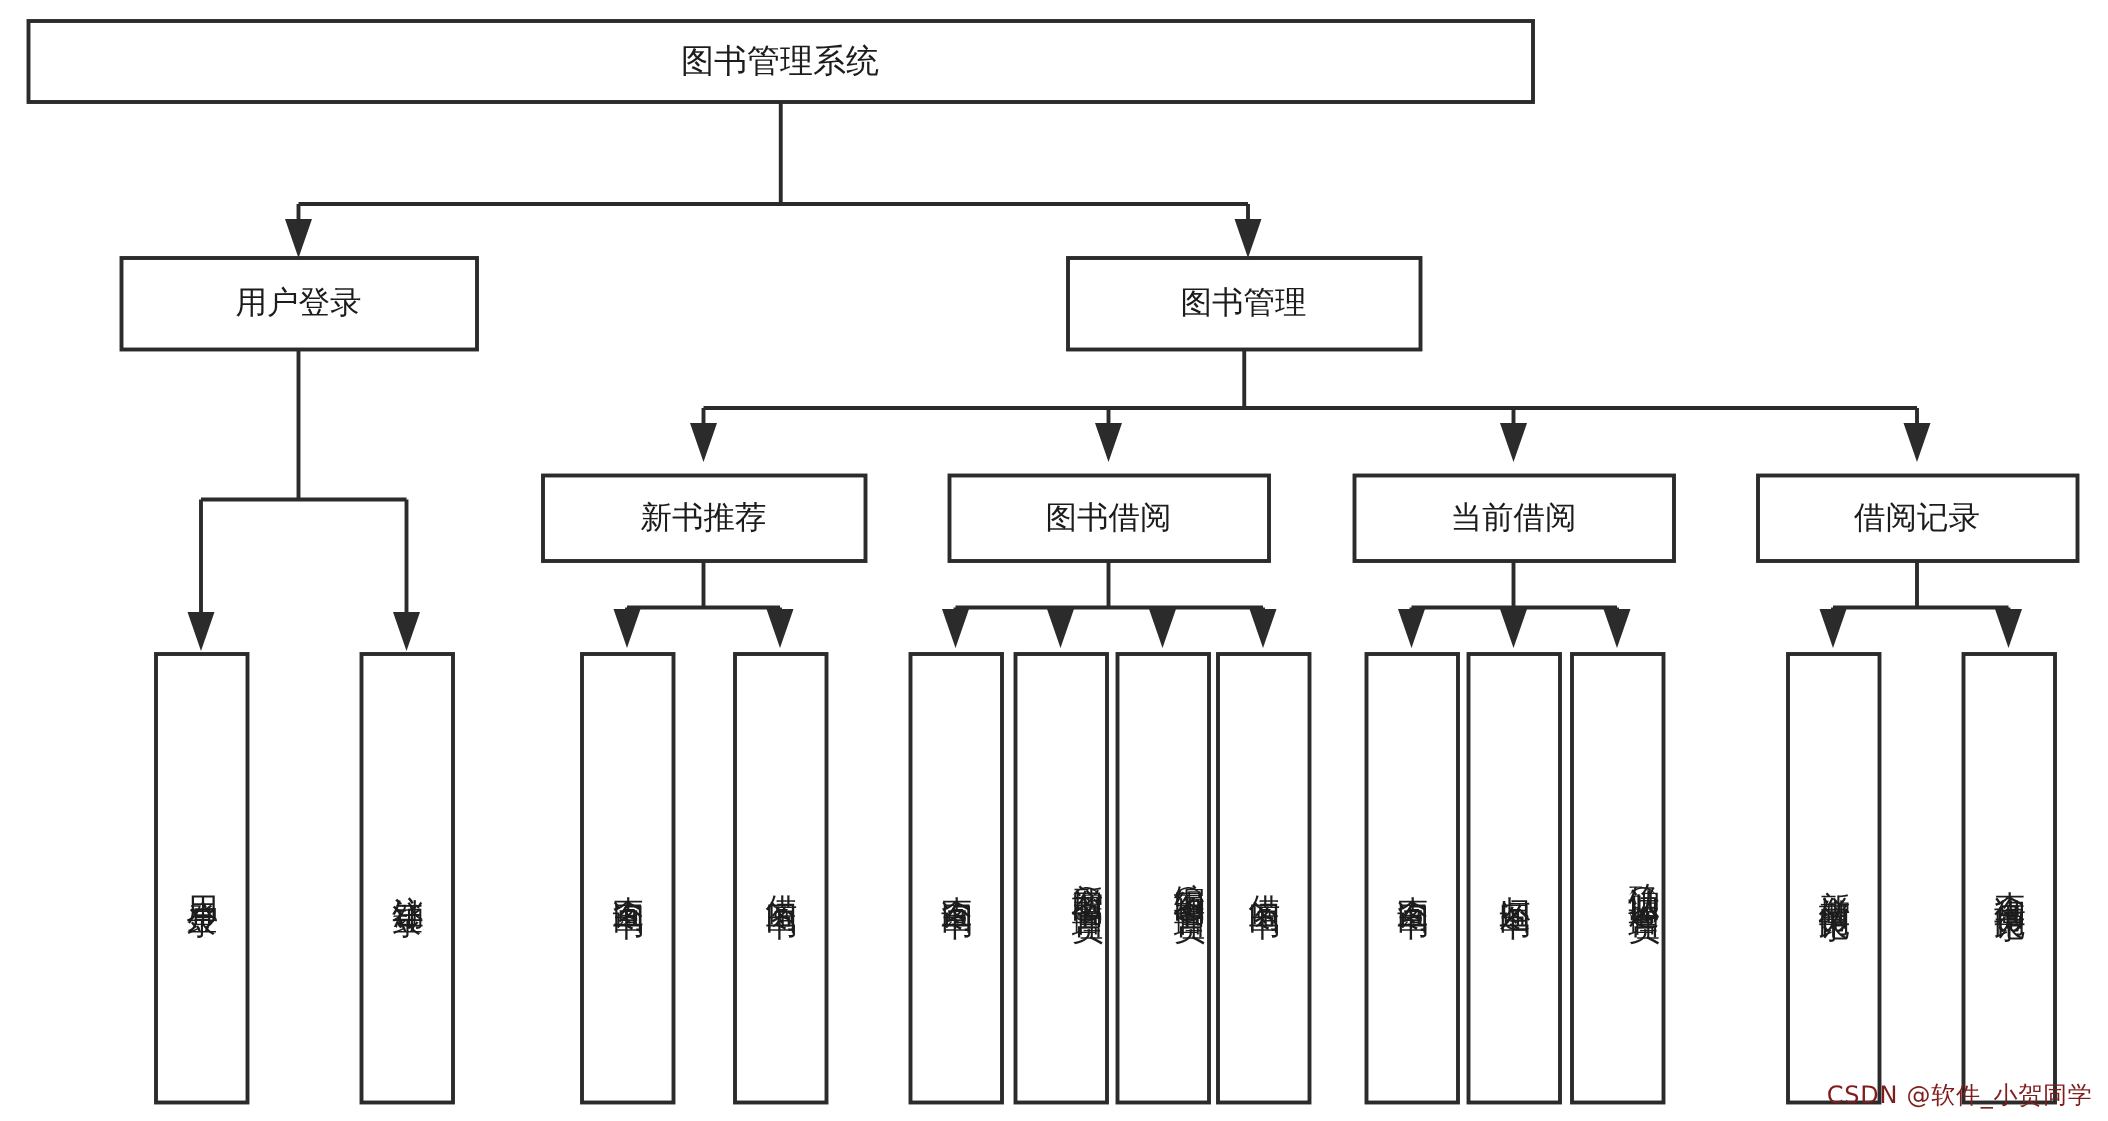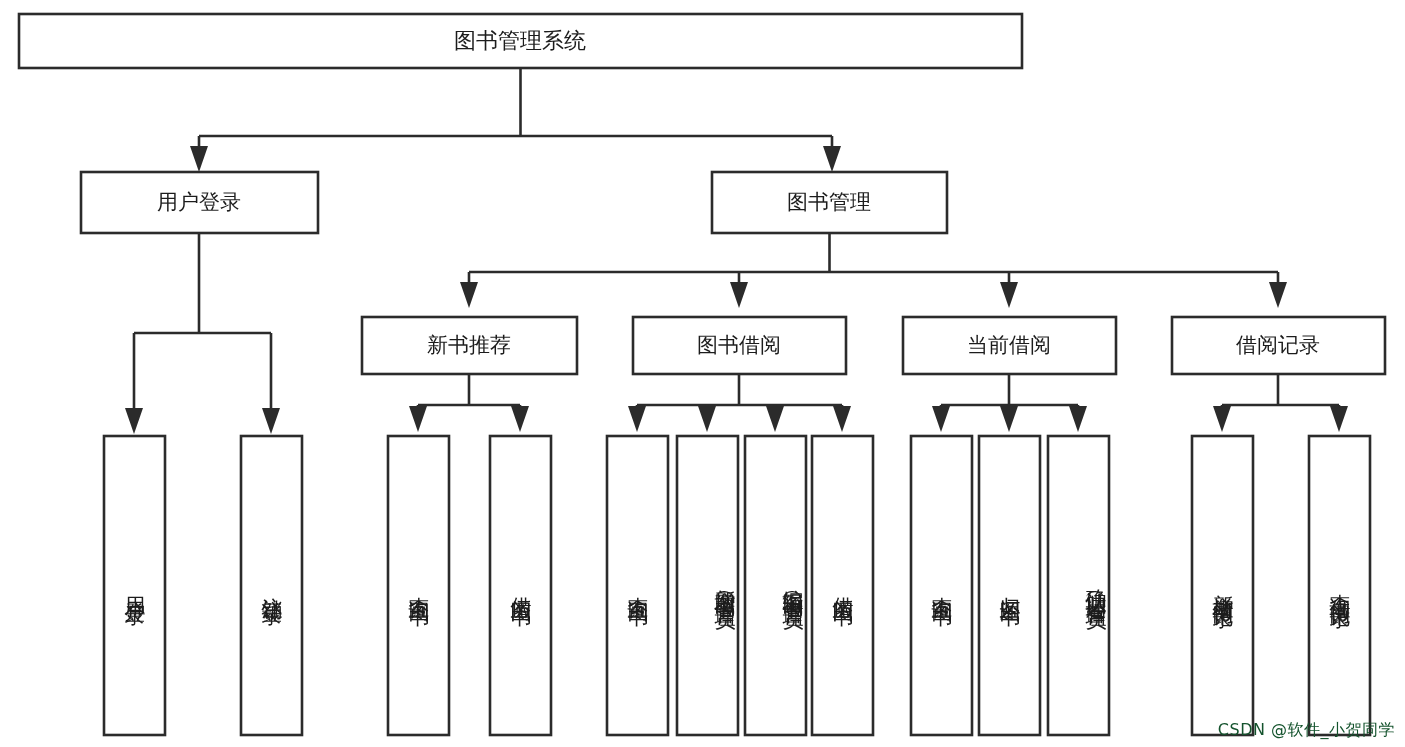--- a/index.html
+++ b/index.html
@@ -59,21 +59,21 @@
     text-align: center;
     pointer-events: none;
     white-space: nowrap;
   }
   .watermark {
     position: absolute;
     right: 10px;
     bottom: 6px;
     font-family: "DejaVu Sans", "Liberation Sans", sans-serif;
     font-size: 16px;
-    color: #14532d;
+    color: #7f1d1d;
     letter-spacing: 0.5px;
     white-space: nowrap;
   }
 </style>
 </head>
 <body>
 
 <svg id="diagram" viewBox="0 0 1405 747" xmlns="http://www.w3.org/2000/svg">
 
   <defs>

